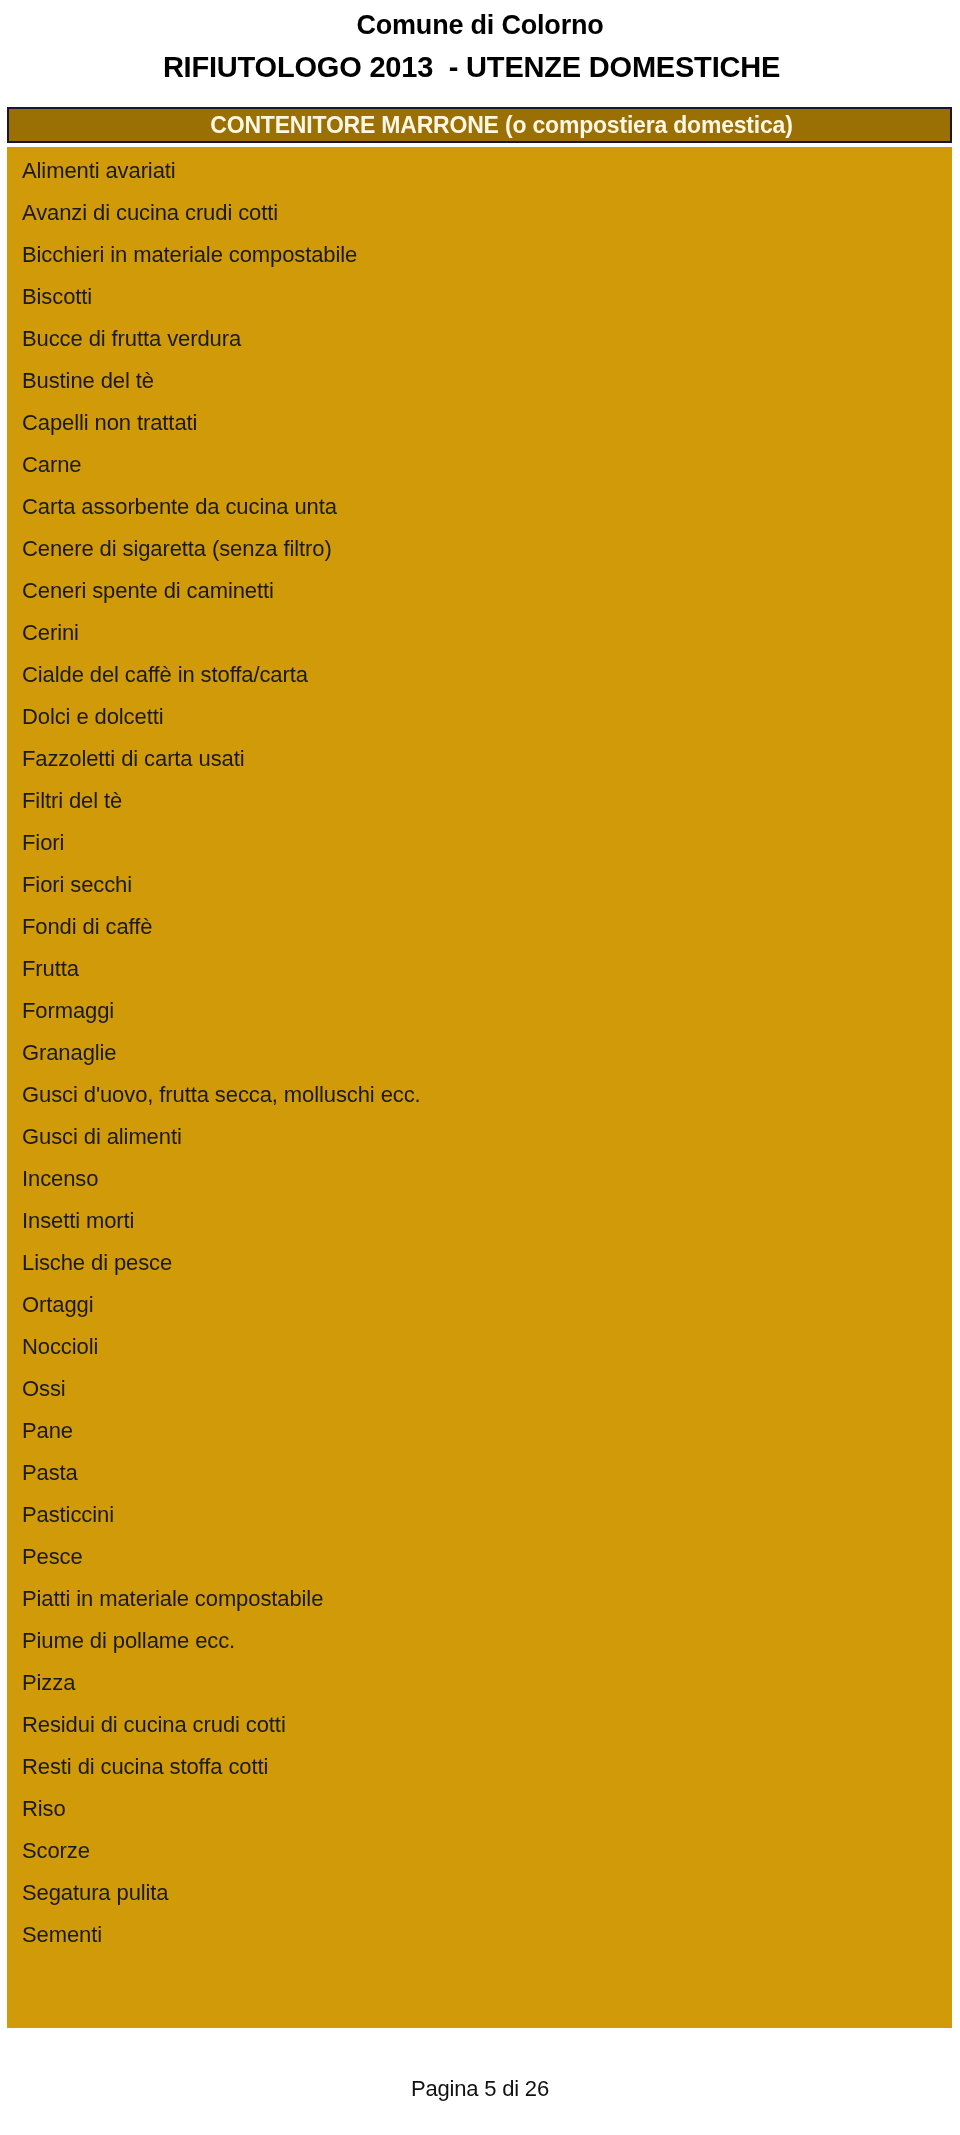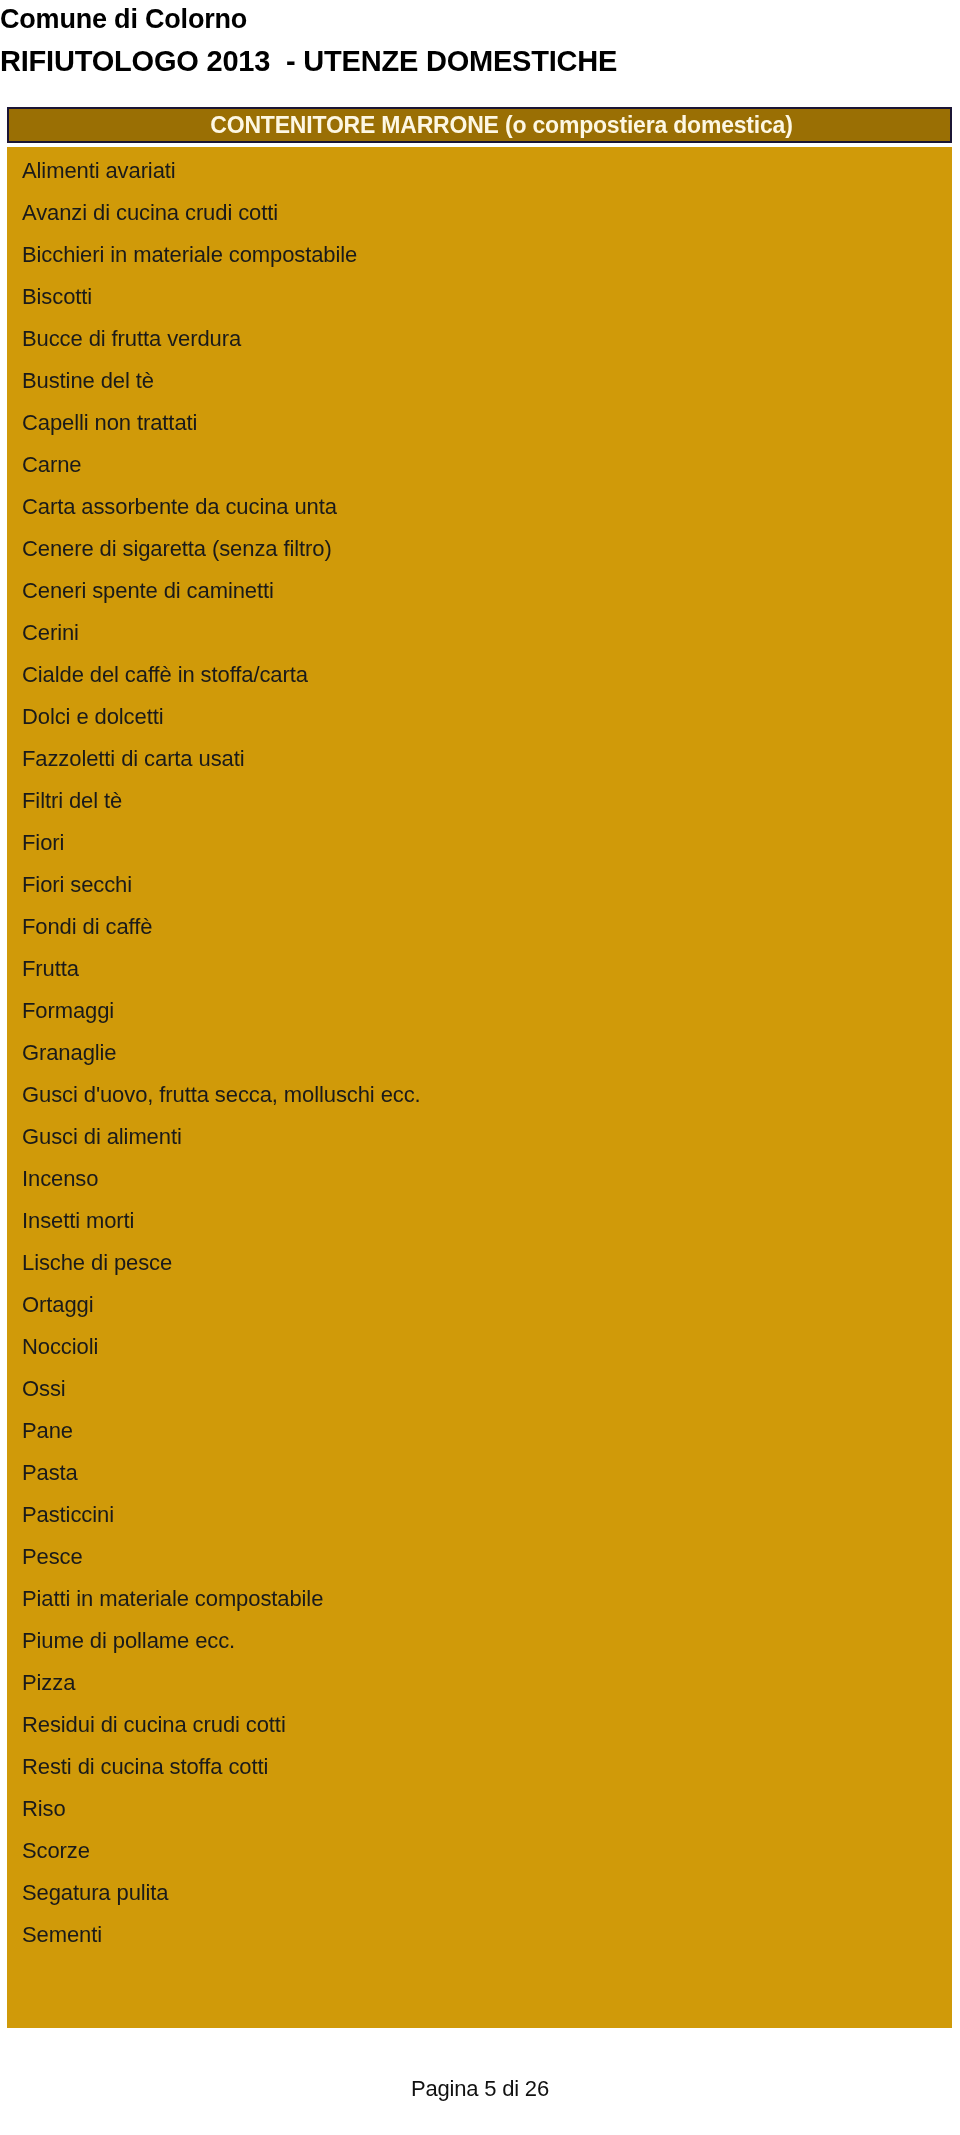--- a/index.html
+++ b/index.html
@@ -18,22 +18,22 @@
 
   .page {
     width: 960px;
     height: 2135px;
     position: relative;
     background: #ffffff;
   }
 
   
   .title-block {
-    padding-top: 2px;
-    text-align: left;
+    padding-top: 8px;
+    text-align: center;
   }
   .doc-title {
     font-size: 27px;
     font-weight: bold;
     color: #000000;
     letter-spacing: -0.2px;
     line-height: 34px;
     margin: 0;
   }
   .doc-subtitle {

